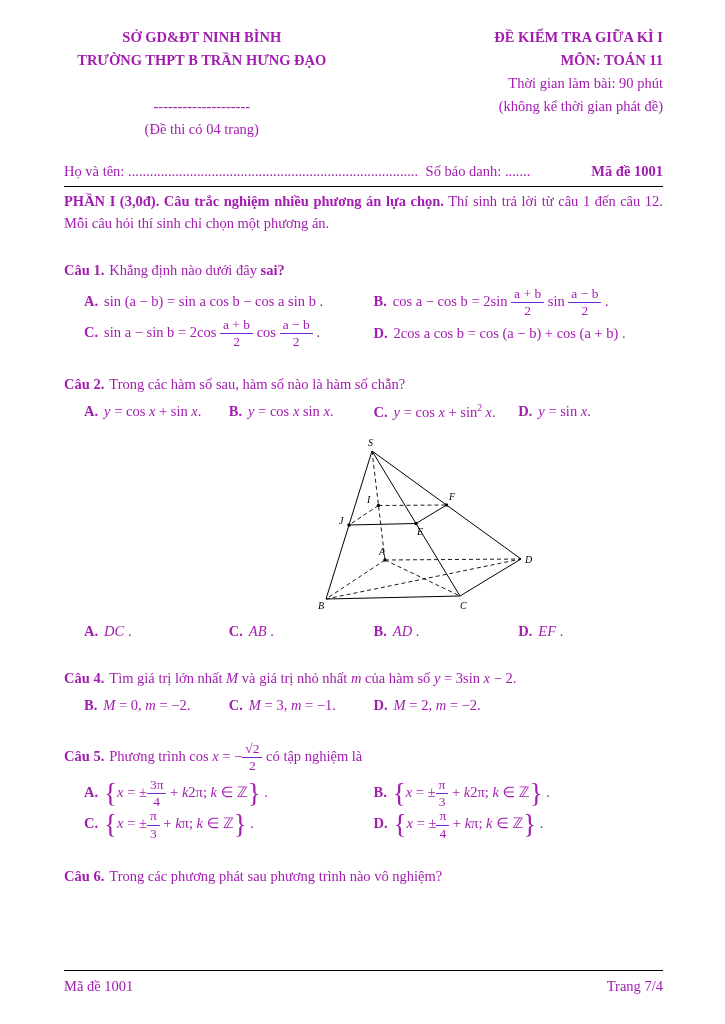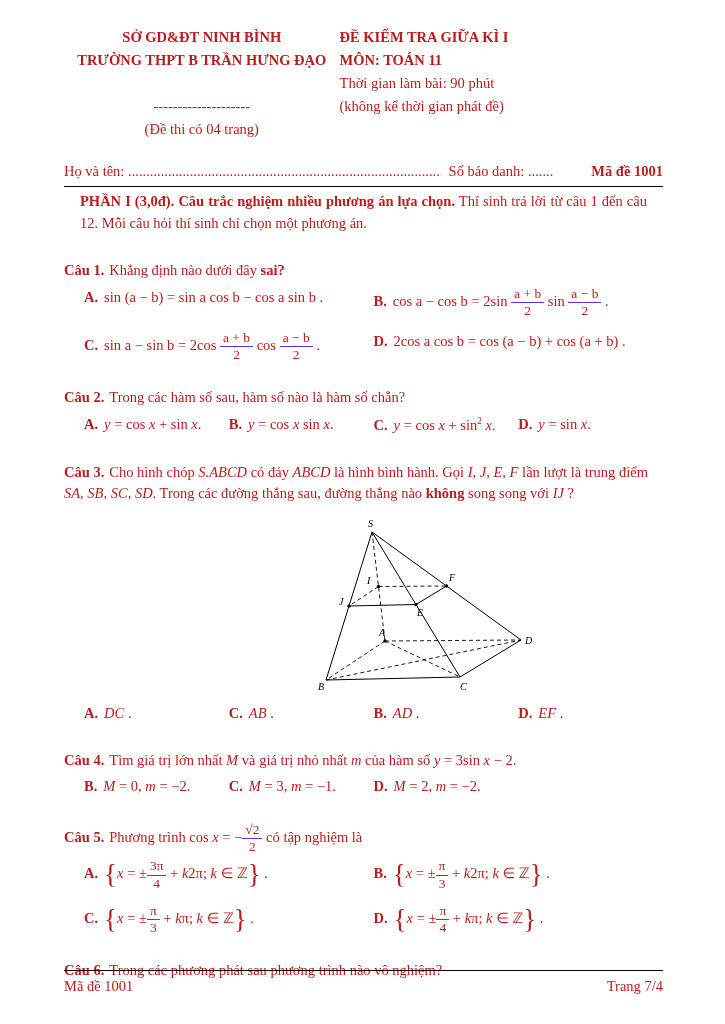--- a/index.html
+++ b/index.html
@@ -1,34 +1,34 @@
 <!DOCTYPE html>
 <html><head>
 <meta charset="utf-8">
 <style>
   *{box-sizing:border-box}
   html,body{margin:0;padding:0;background:#fff}
-  .page{width:725px;height:1024px;position:relative;background:#fff;color:#b91c1c;
+  .page{width:725px;height:1024px;position:relative;background:#fff;color:#a21caf;
         font-family:"Liberation Serif",serif;font-size:14.5px;line-height:1.5;
         padding:26px 62px 0 64px;overflow:hidden}
   .b{font-weight:bold}
   .i{}
   .hdr{display:flex}
   .hdr-left{width:46%;text-align:center}
-  .hdr-right{width:54%;text-align:left}
+  .hdr-right{width:54%;text-align:right}
   .hdr div{line-height:1.58}
   .spacer{height:23px}
   .info-row{display:flex;margin-top:20px;align-items:baseline;white-space:nowrap}
   .info-name{flex:1;overflow:hidden}
-  .info-sbd{margin:0 38px 0 8px}
+  .info-sbd{margin:0 61px 0 8px}
   .rule{border-top:1.6px solid #000;margin-top:4px}
-  .part-head{margin:4px 16px 6px;text-align:justify}
+  .part-head{margin:4px 0 6px;text-align:justify}
   .q{margin-top:25px}
   .ql{margin-right:5px;font-weight:bold}
-  .opts{display:flex;flex-wrap:wrap;padding-left:20px;margin-top:5px;row-gap:13px;align-items:flex-start}
+  .opts{display:flex;flex-wrap:wrap;padding-left:20px;margin-top:5px;align-items:center}
   .c2 .opt{width:50%}
   .c4 .opt{width:25%}
   .ol{margin-right:6px;font-weight:bold}
   .frac{display:inline-block;vertical-align:middle;text-align:center;line-height:1.05;font-size:13.5px}
   .frac .fn{display:block;padding:0 3px 1px;border-bottom:1px solid #6d28d9}
   .frac .fd{display:block;padding-top:1px}
   .big{font-size:27px;vertical-align:middle;line-height:1;font-weight:normal}
   sup{font-size:9.5px}
   .figure-wrap{margin:8px 0 2px 246px}
   svg line{stroke:#000;stroke-width:1}
@@ -81,23 +81,20 @@
   <div class="q">
     <span class="ql">Câu 2.</span><span>Trong các hàm số sau, hàm số nào là hàm số chẵn?</span>
   </div>
   <div class="opts c4">
     <div class="opt"><span class="ol">A.</span><span><i>y</i> = cos <i>x</i> + sin <i>x</i>.</span></div>
     <div class="opt"><span class="ol">B.</span><span><i>y</i> = cos <i>x</i> sin <i>x</i>.</span></div>
     <div class="opt"><span class="ol">C.</span><span><i>y</i> = cos <i>x</i> + sin<sup>2</sup> <i>x</i>.</span></div>
     <div class="opt"><span class="ol">D.</span><span><i>y</i> = sin <i>x</i>.</span></div>
   </div>
 
-  <div class="q">
-    <span class="ql">Câu 3.</span><span>Cho hình chóp <i>S.ABCD</i> có đáy <i>ABCD</i> là hình bình hành. Gọi <i>I, J, E, F</i> lần lượt là trung điểm <i>SA, SB, SC, SD</i>. Trong các đường thẳng sau, đường thẳng nào <b>không</b> song song với <i>IJ</i> ?</span>
-  </div>
 
   <div class="figure-wrap">
     <svg width="225" height="178" viewBox="0 0 225 178">
       <g class="dash">
         <line x1="62" y1="19" x2="75" y2="128"></line>
         <line x1="75" y1="128" x2="16" y2="167"></line>
         <line x1="75" y1="128" x2="211" y2="127"></line>
         <line x1="75" y1="128" x2="150" y2="164"></line>
         <line x1="16" y1="167" x2="211" y2="127"></line>
         <line x1="68.5" y1="73.5" x2="39" y2="93"></line>

